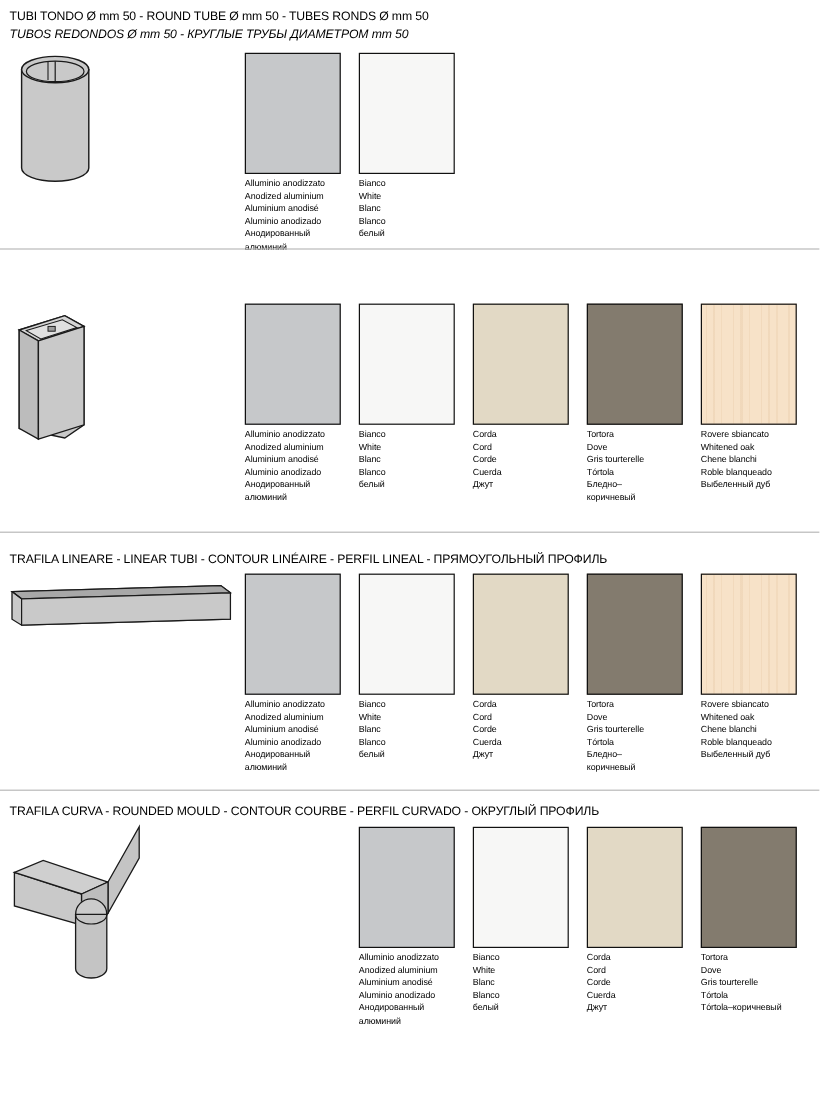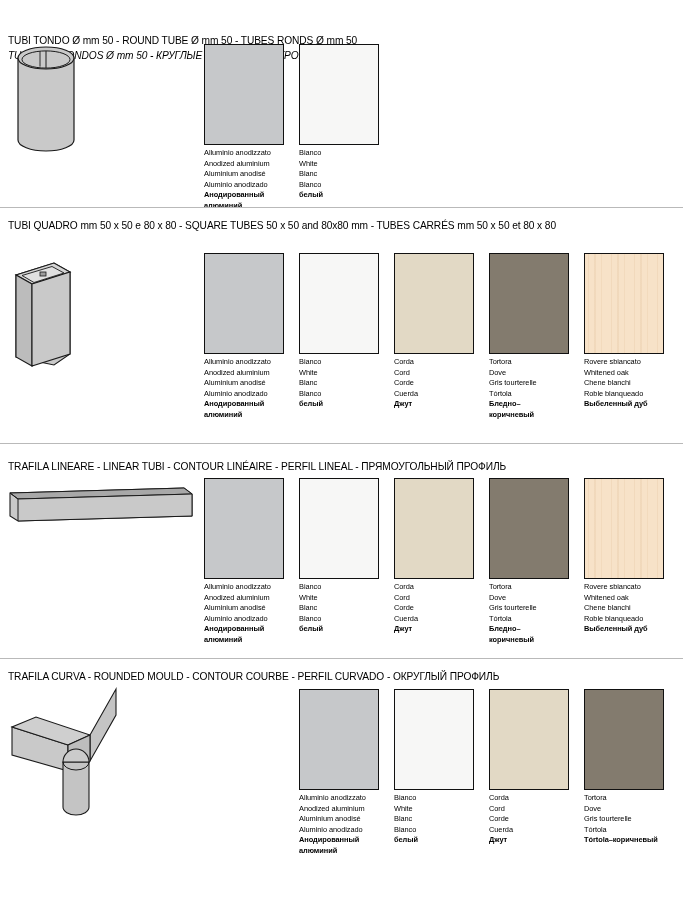--- a/index.html
+++ b/index.html
@@ -19,21 +19,21 @@
               white-space: nowrap; letter-spacing: -0.1px; color: #000; }
   .sec-head .l2 { display: block; font-style: italic; }
 
   .rule { position: absolute; left: 0; width: 683px; height: 1px; background: #b9b9b9; }
 
   
   .swatch { position: absolute; border: 1.3px solid #111; }
   .labels { position: absolute; font-size: 7.4px; line-height: 10.55px;
             white-space: nowrap; color: #000; letter-spacing: -0.05px; }
   .labels span { display: block; }
-  .labels .ru { font-weight: bold; }
+  .labels .ru { font-weight: normal; }
 
   
   .wood {
     background-color: #f7e2c8;
     background-image:
       repeating-linear-gradient(90deg,
         rgba(228,196,160,0.00) 0px, rgba(228,196,160,0.00) 3px,
         rgba(228,196,160,0.30) 3px, rgba(228,196,160,0.30) 4px,
         rgba(228,196,160,0.00) 4px, rgba(228,196,160,0.00) 9px,
         rgba(233,205,172,0.45) 9px, rgba(233,205,172,0.45) 11px,
@@ -46,21 +46,21 @@
   .fig { position: absolute; }
   svg { display: block; overflow: visible; }
 </style>
 </head>
 <body>
 
 <div class="page">
 
   <div class="section" style="top:0;height:215px;">
 
-    <div class="sec-head" style="top:8px;margin-top:26px;">
+    <div class="sec-head" style="top:8px;">
       <span>TUBI TONDO Ø mm 50 - ROUND TUBE Ø mm 50 - TUBES RONDS Ø mm 50</span>
       <span class="l2">TUBOS REDONDOS Ø mm 50 - КРУГЛЫЕ ТРУБЫ ДИАМЕТРОМ mm 50</span>
     </div>
 
     <div class="fig" style="left:8px;top:44px;">
       <svg width="90" height="110" viewBox="0 0 90 110">
         <path d="M10,14 L10,96 A28,11 0 0 0 66,96 L66,14 Z" fill="#c9c9c9" stroke="#1a1a1a" stroke-width="1.2"></path>
         <ellipse cx="38" cy="14" rx="28" ry="11" fill="#c9c9c9" stroke="#1a1a1a" stroke-width="1.2"></ellipse>
         <ellipse cx="38" cy="15.5" rx="24" ry="8.6" fill="none" stroke="#1a1a1a" stroke-width="1"></ellipse>
         <line x1="38" y1="7" x2="38" y2="24" stroke="#1a1a1a" stroke-width="1"></line>
@@ -86,21 +86,20 @@
       <span>Blanco</span>
       <span class="ru">белый</span>
     </div>
 
     <div class="rule" style="top:207px;"></div>
   </div>
 
   <div class="section" style="top:215px;">
 
     <div class="sec-head" style="top:4px;">
-      <span>TUBI QUADRO mm 50 x 50 e 80 x 80 - SQUARE TUBES 50 x 50 and 80x80 mm - TUBES CARRÉS mm 50 x 50 et 80 x 80</span>
     </div>
 
     <div class="fig" style="left:8px;top:38px;">
       <svg width="100" height="118" viewBox="0 0 100 118">
         <polygon points="8,22 46,10 62,19 62,101 46,112 8,104" fill="#c9c9c9" stroke="#1a1a1a" stroke-width="1.1"></polygon>
         <polygon points="8,22 46,10 62,19 24,31" fill="#d4d4d4" stroke="#1a1a1a" stroke-width="1.1"></polygon>
         <polygon points="8,22 24,31 24,113 8,104" fill="#bcbcbc" stroke="#1a1a1a" stroke-width="1.1"></polygon>
         <polygon points="24,31 62,19 62,101 24,113" fill="#c9c9c9" stroke="#1a1a1a" stroke-width="1.1"></polygon>
         <polygon points="14,22.5 44,13.5 56,20 26,29.5" fill="#e0e0e0" stroke="#1a1a1a" stroke-width="0.9"></polygon>
         <rect x="32" y="19" width="6" height="4" fill="#9c9c9c" stroke="#1a1a1a" stroke-width="0.8"></rect>

